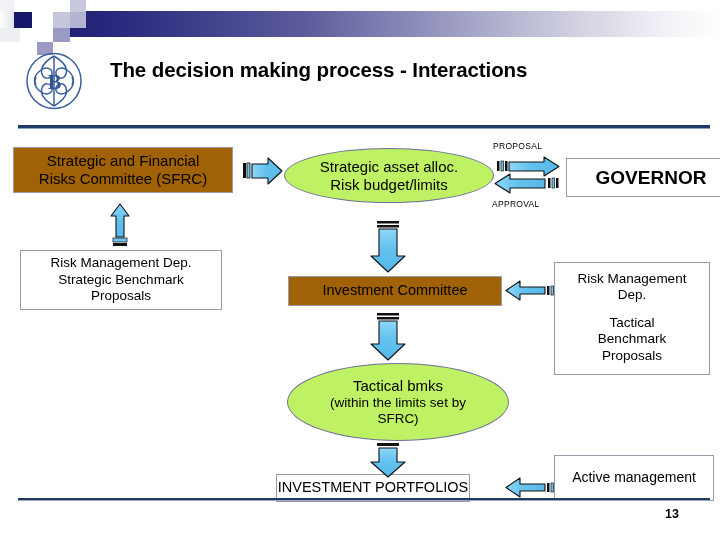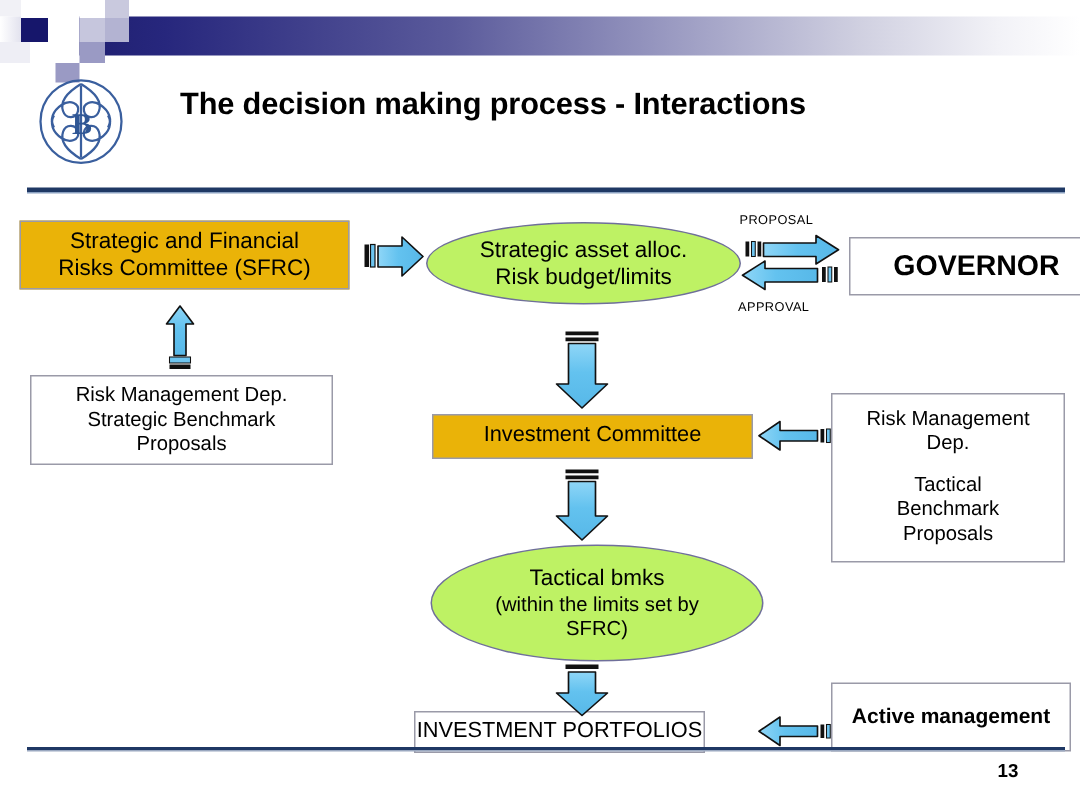--- a/index.html
+++ b/index.html
@@ -53,21 +53,21 @@
     position: absolute;
     left: 20px;
     top: 52px;
     width: 68px;
     height: 58px;
   }
 
   
   .title {
     position: absolute;
-    left: 120px;
+    left: 110px;
     top: 58px;
     width: 560px;
     font-size: 20.5px;
     font-weight: bold;
     color: #000000;
     letter-spacing: -0.1px;
     white-space: nowrap;
   }
 
   
@@ -93,21 +93,21 @@
     position: absolute;
     box-sizing: border-box;
     border: 1px solid #9a9aa8;
     display: flex;
     align-items: center;
     justify-content: center;
     text-align: center;
     color: #000000;
     line-height: 1.22;
   }
-  .box-cyan { background: #eab308; }
+  .box-cyan { background: #a16207; }
   .box-white { background: #ffffff; }
 
   .ellipse {
     position: absolute;
     box-sizing: border-box;
     border: 1px solid #6f6f9a;
     border-radius: 50%;
     background: #bef264;
     display: flex;
     flex-direction: column;
@@ -121,21 +121,21 @@
   
   #sfrc-box     { left: 13px;  top: 147px; width: 220px; height: 46px; font-size: 15px; }
   #rmd-strat-box{ left: 20px;  top: 250px; width: 202px; height: 60px; font-size: 13.5px; }
   #saa-ellipse  { left: 284px; top: 148px; width: 210px; height: 55px; font-size: 15px; }
   #governor-box { left: 566px; top: 158px; width: 170px; height: 39px; font-size: 19px; font-weight: bold; }
   #invcom-box   { left: 288px; top: 276px; width: 214px; height: 30px; font-size: 14.5px; }
   #rmd-tact-box { left: 554px; top: 262px; width: 156px; height: 113px; font-size: 13.5px;
                   flex-direction: column; justify-content: flex-start; padding-top: 8px; }
   #tact-ellipse { left: 287px; top: 363px; width: 222px; height: 78px; font-size: 14px; }
   #invport-box  { left: 276px; top: 474px; width: 194px; height: 28px; font-size: 14.5px; }
-  #active-box   { left: 554px; top: 455px; width: 160px; height: 46px; font-size: 14px; font-weight: bold; }
+  #active-box   { left: 554px; top: 455px; width: 160px; height: 46px; font-size: 14px; }
 
   #rmd-tact-box .line-gap { height: 11px; }
 
   .ell-main { font-size: 15px; }
   .ell-sub  { font-size: 13.5px; }
 
   
   .arrow-label {
     position: absolute;
     font-size: 8.5px;

